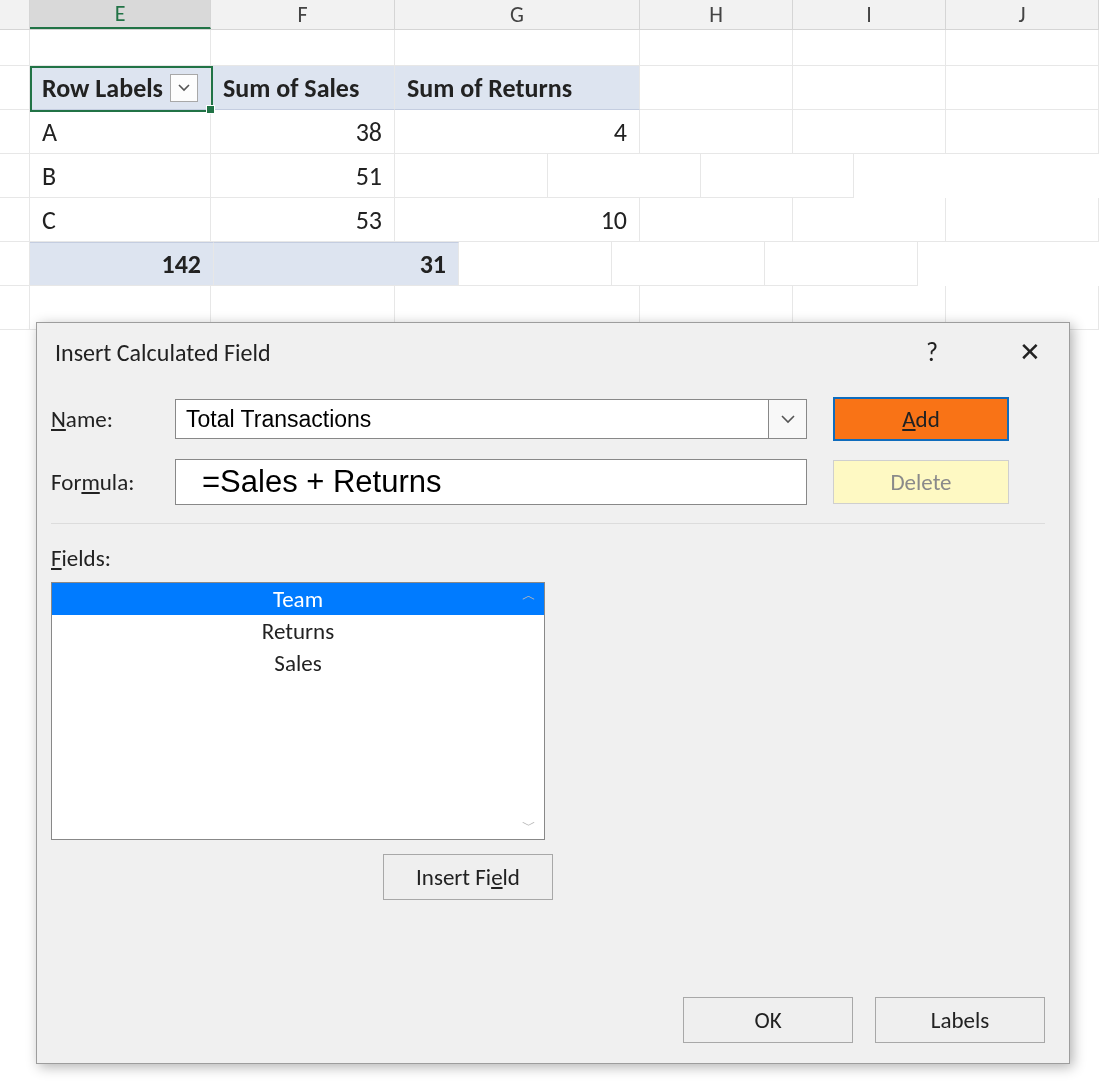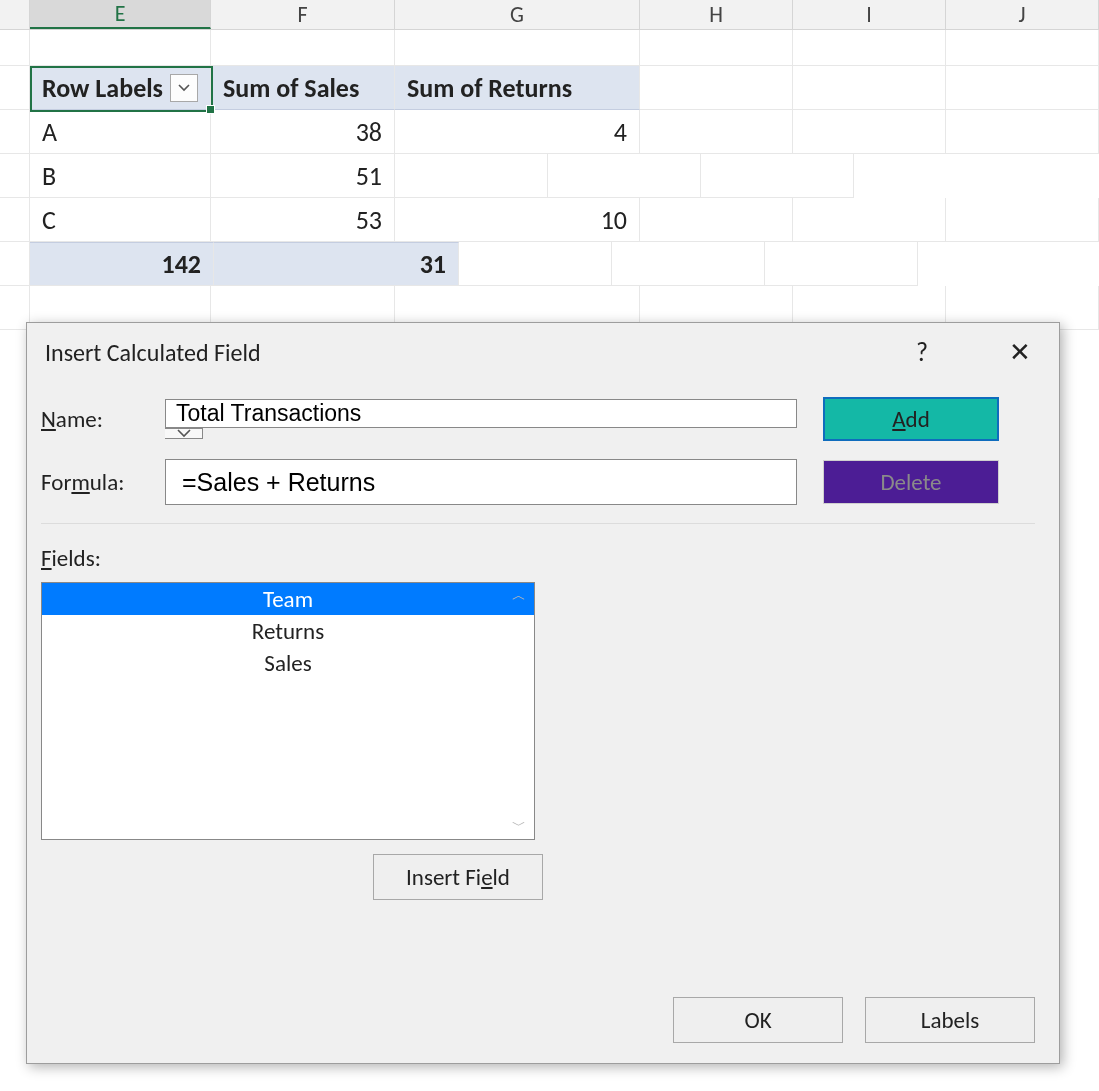--- a/index.html
+++ b/index.html
@@ -87,21 +87,21 @@
     background: #fdfdfd;
     display: flex; align-items: center; justify-content: center;
     margin-left: auto;
     cursor: pointer;
   }
   .filter-btn svg { width: 12px; height: 8px; }
 
   
   .dialog {
     position: absolute;
-    left: 26px;
+    left: 36px;
     top: 322px;
     width: 1034px;
     height: 742px;
     background: #f0f0f0;
     border: 1px solid #9d9d9d;
     box-shadow: 3px 3px 12px rgba(0,0,0,0.3);
     font-size: 24px;
     color: #222;
   }
   .dlg-title {
@@ -129,21 +129,20 @@
   }
   .form-label {
     width: 124px;
     font-size: 23px;
   }
   .underline { text-decoration: underline; }
   .name-input-wrap {
     display: flex;
     width: 632px;
     height: 40px;
-    flex-direction: column;
   }
   .text-input {
     flex: 1;
     border: 1px solid #888;
     background: #fff;
     font-size: 23px;
     padding: 0 10px;
     outline: none;
   }
   .combo-btn {
@@ -153,37 +152,37 @@
     background: #f8f8f8;
     display: flex; align-items: center; justify-content: center;
     cursor: pointer;
   }
   .combo-btn svg { width: 14px; height: 9px; }
   .formula-input {
     width: 632px;
     height: 46px;
     border: 1px solid #888;
     background: #fff;
-    font-size: 25px;
-    padding: 0 16px;
+    font-size: 31px;
+    padding: 0 26px;
     outline: none;
   }
   .side-btn {
     width: 176px;
     height: 44px;
     margin-left: 26px;
-    background: #4c1d95;
+    background: #fef9c3;
     border: 1px solid #a8a8a8;
     font-size: 23px;
     display: flex; align-items: center; justify-content: center;
     cursor: pointer;
   }
   .side-btn.primary {
     border: 2px solid #0f6cbd;
-    background: #14b8a6;
+    background: #f97316;
   }
   .side-btn.disabled {
     color: #8a8a8a;
     border: 1px solid #cfcfcf;
     cursor: default;
   }
   .hr {
     border: none;
     border-top: 1px solid #dcdcdc;
     margin: 18px 0 20px 0;

